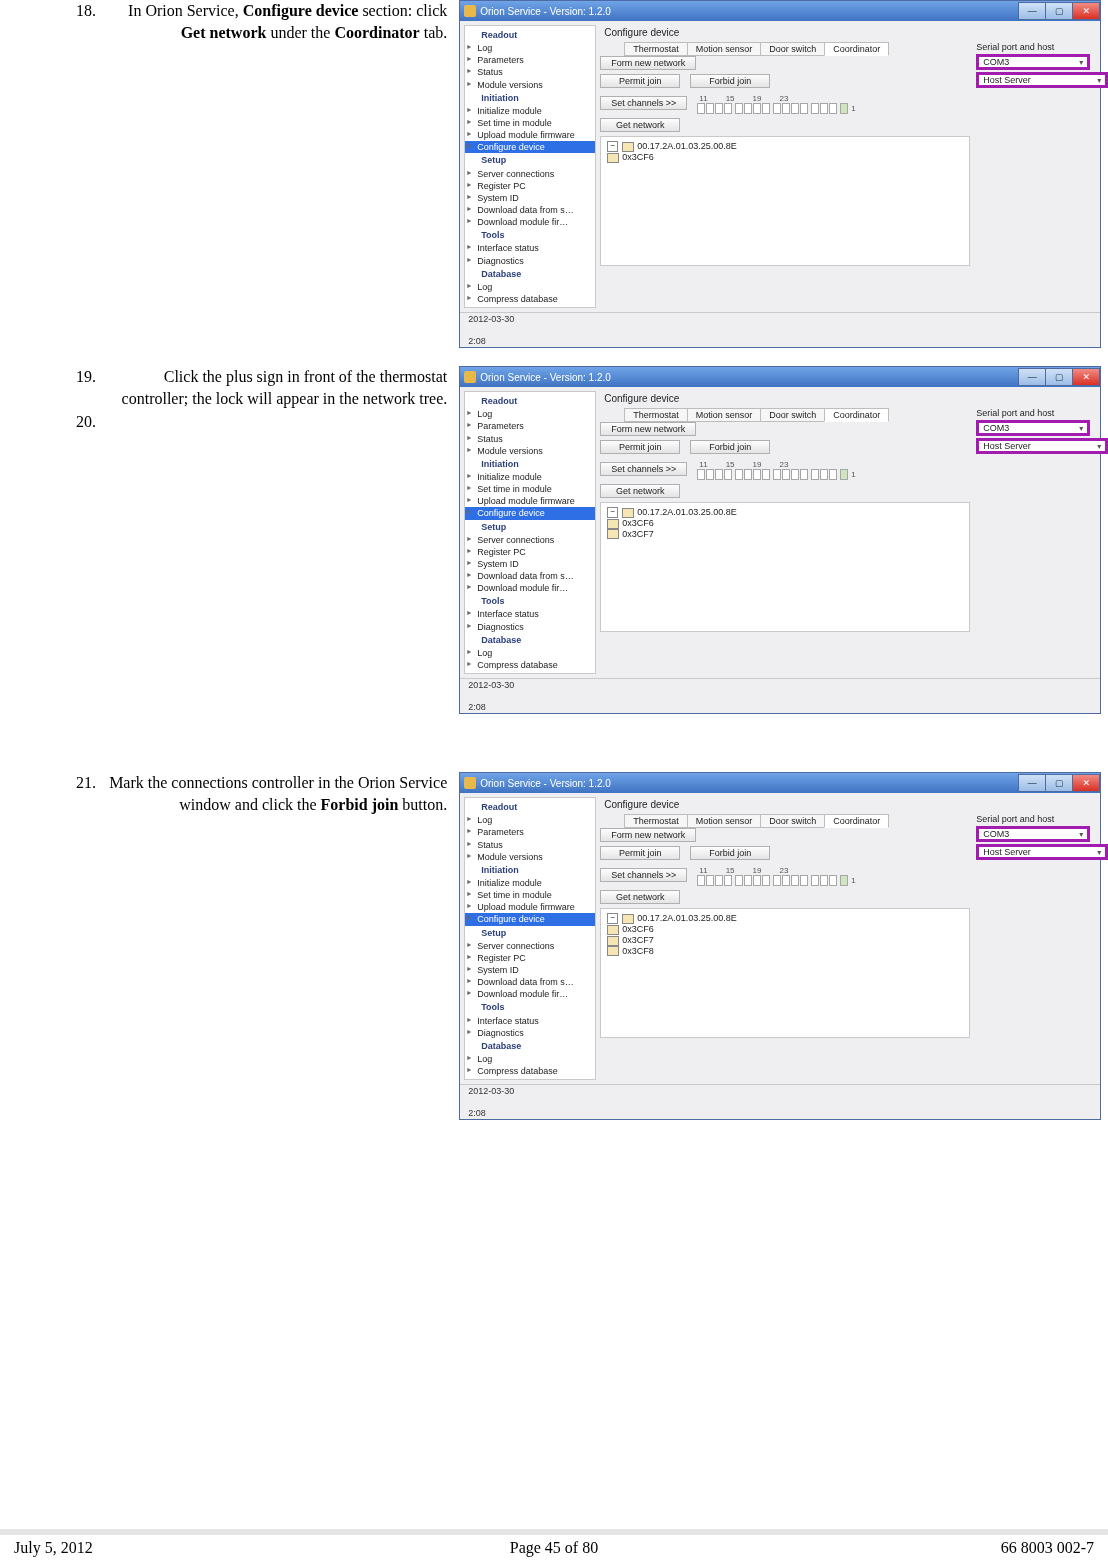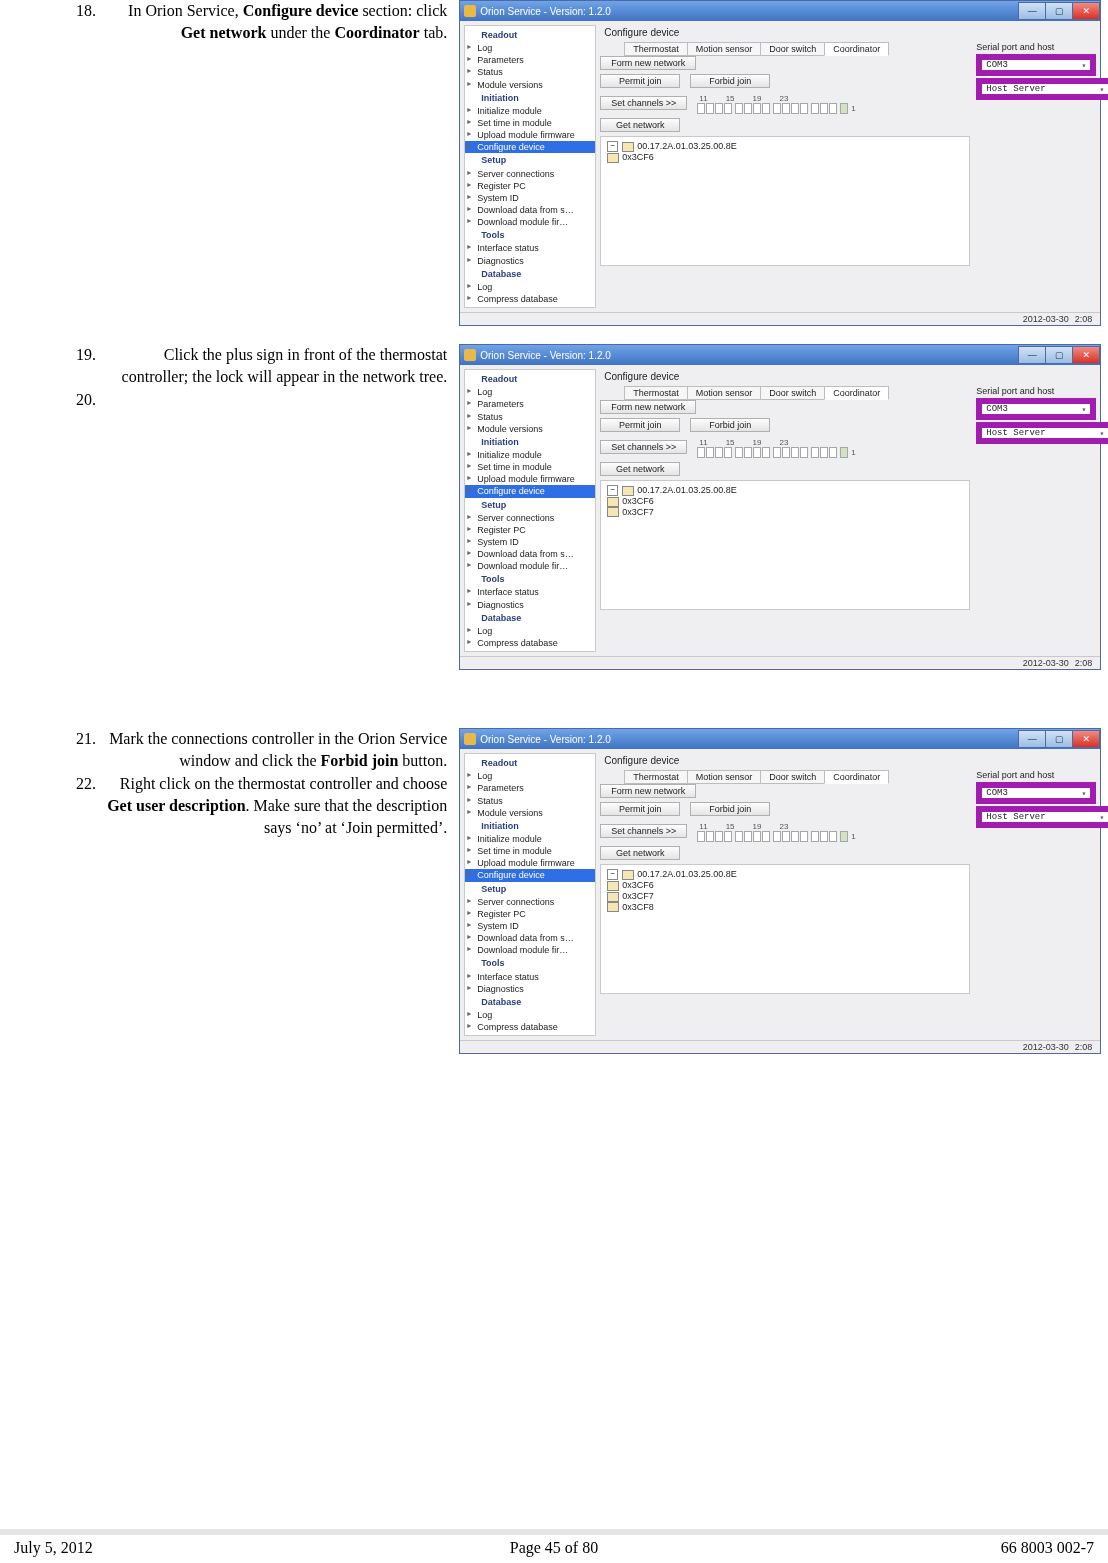--- a/index.html
+++ b/index.html
@@ -177,29 +177,29 @@
   .tn .exp{
     display:inline-block;width:9px;height:9px;border:1px solid #888;
     text-align:center;line-height:8px;font-size:8px;margin-right:4px;
     vertical-align:middle;
   }
   .tn .nic{
     display:inline-block;width:10px;height:8px;border:1px solid #888;
     background:#f6e6b3;margin-right:3px;vertical-align:middle;
   }
   .sel-combo{
-    border:6px solid #a21caf;background:#fff;padding:0 4px;
+    border:3px solid #a21caf;background:#fff;padding:0 4px;
     display:flex;justify-content:space-between;align-items:center;
-    margin-bottom:2px;width:100px;font-size:9px;font-family:Liberation Mono, monospace;
+    margin-bottom:2px;width:100px;font-size:9px;
   }
   .sel-combo .car{font-size:8px;color:#555}
   .statusbar{
     background:#efeff1;border-top:1px solid #c9c9c9;
-    display:flex;justify-content:flex-end;gap:6px;
-    padding:1px 8px;font-size:9px;color:#333;
+    display:flex;justify-content:flex-end;gap:12px;
+    padding:1px 8px;font-size:9px;color:#333;flex-direction:column;
   }
   
   .footer{
     position:absolute;
     left:0;right:0;bottom:0;
     border-top:6px solid #e5e5e5;
     display:flex;
     justify-content:space-between;
     padding:4px 14px 6px;
     font-size:16px;
@@ -494,26 +494,20 @@
 
     <div class="row">
       <div class="textcol">
         <ol class="steps">
           <li>
             <span class="num">21.</span>
             <span class="body">
               <span>Mark the connections controller in the Orion Service window and click the </span><span class="bold">Forbid join</span><span> button.</span>
             </span>
           </li>
-          <li>
-            <span class="num">22.</span>
-            <span class="body">
-              <span>Right click on the thermostat controller and choose </span><span class="bold">Get user description</span><span>. Make sure that the description says ‘no’ at ‘Join permitted’.</span>
-            </span>
-          </li>
         </ol>
       </div>
       <div class="figcol">
         <div class="win">
           <div class="titlebar">
             <div class="t-left">
                 <span class="ticon"></span>
                 <span>Orion Service - Version: 1.2.0</span>
               </div>
             <div class="tbtns">

